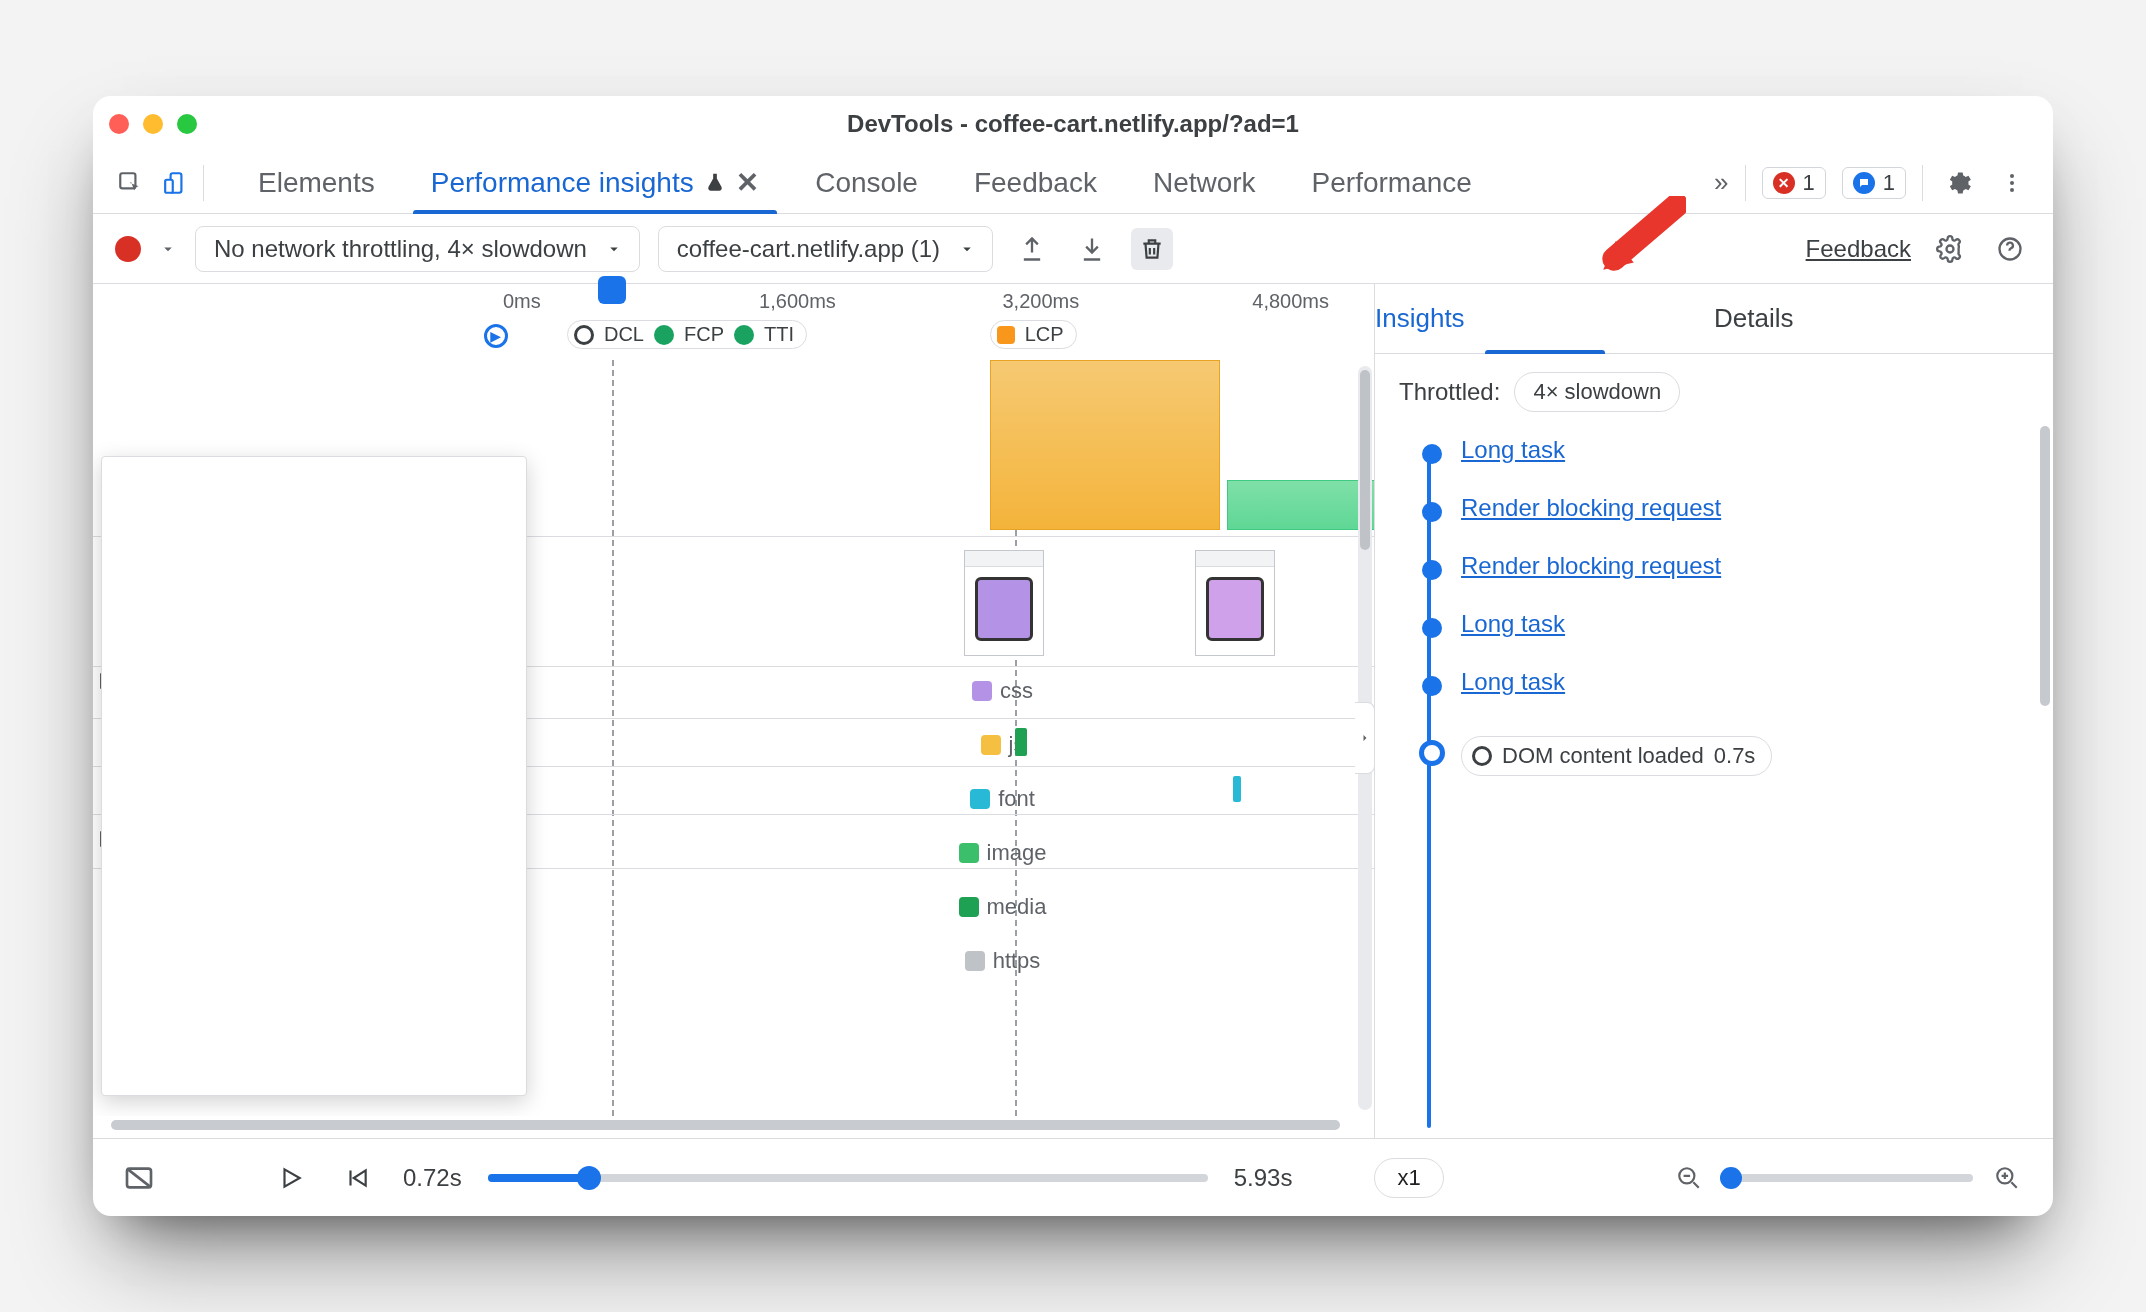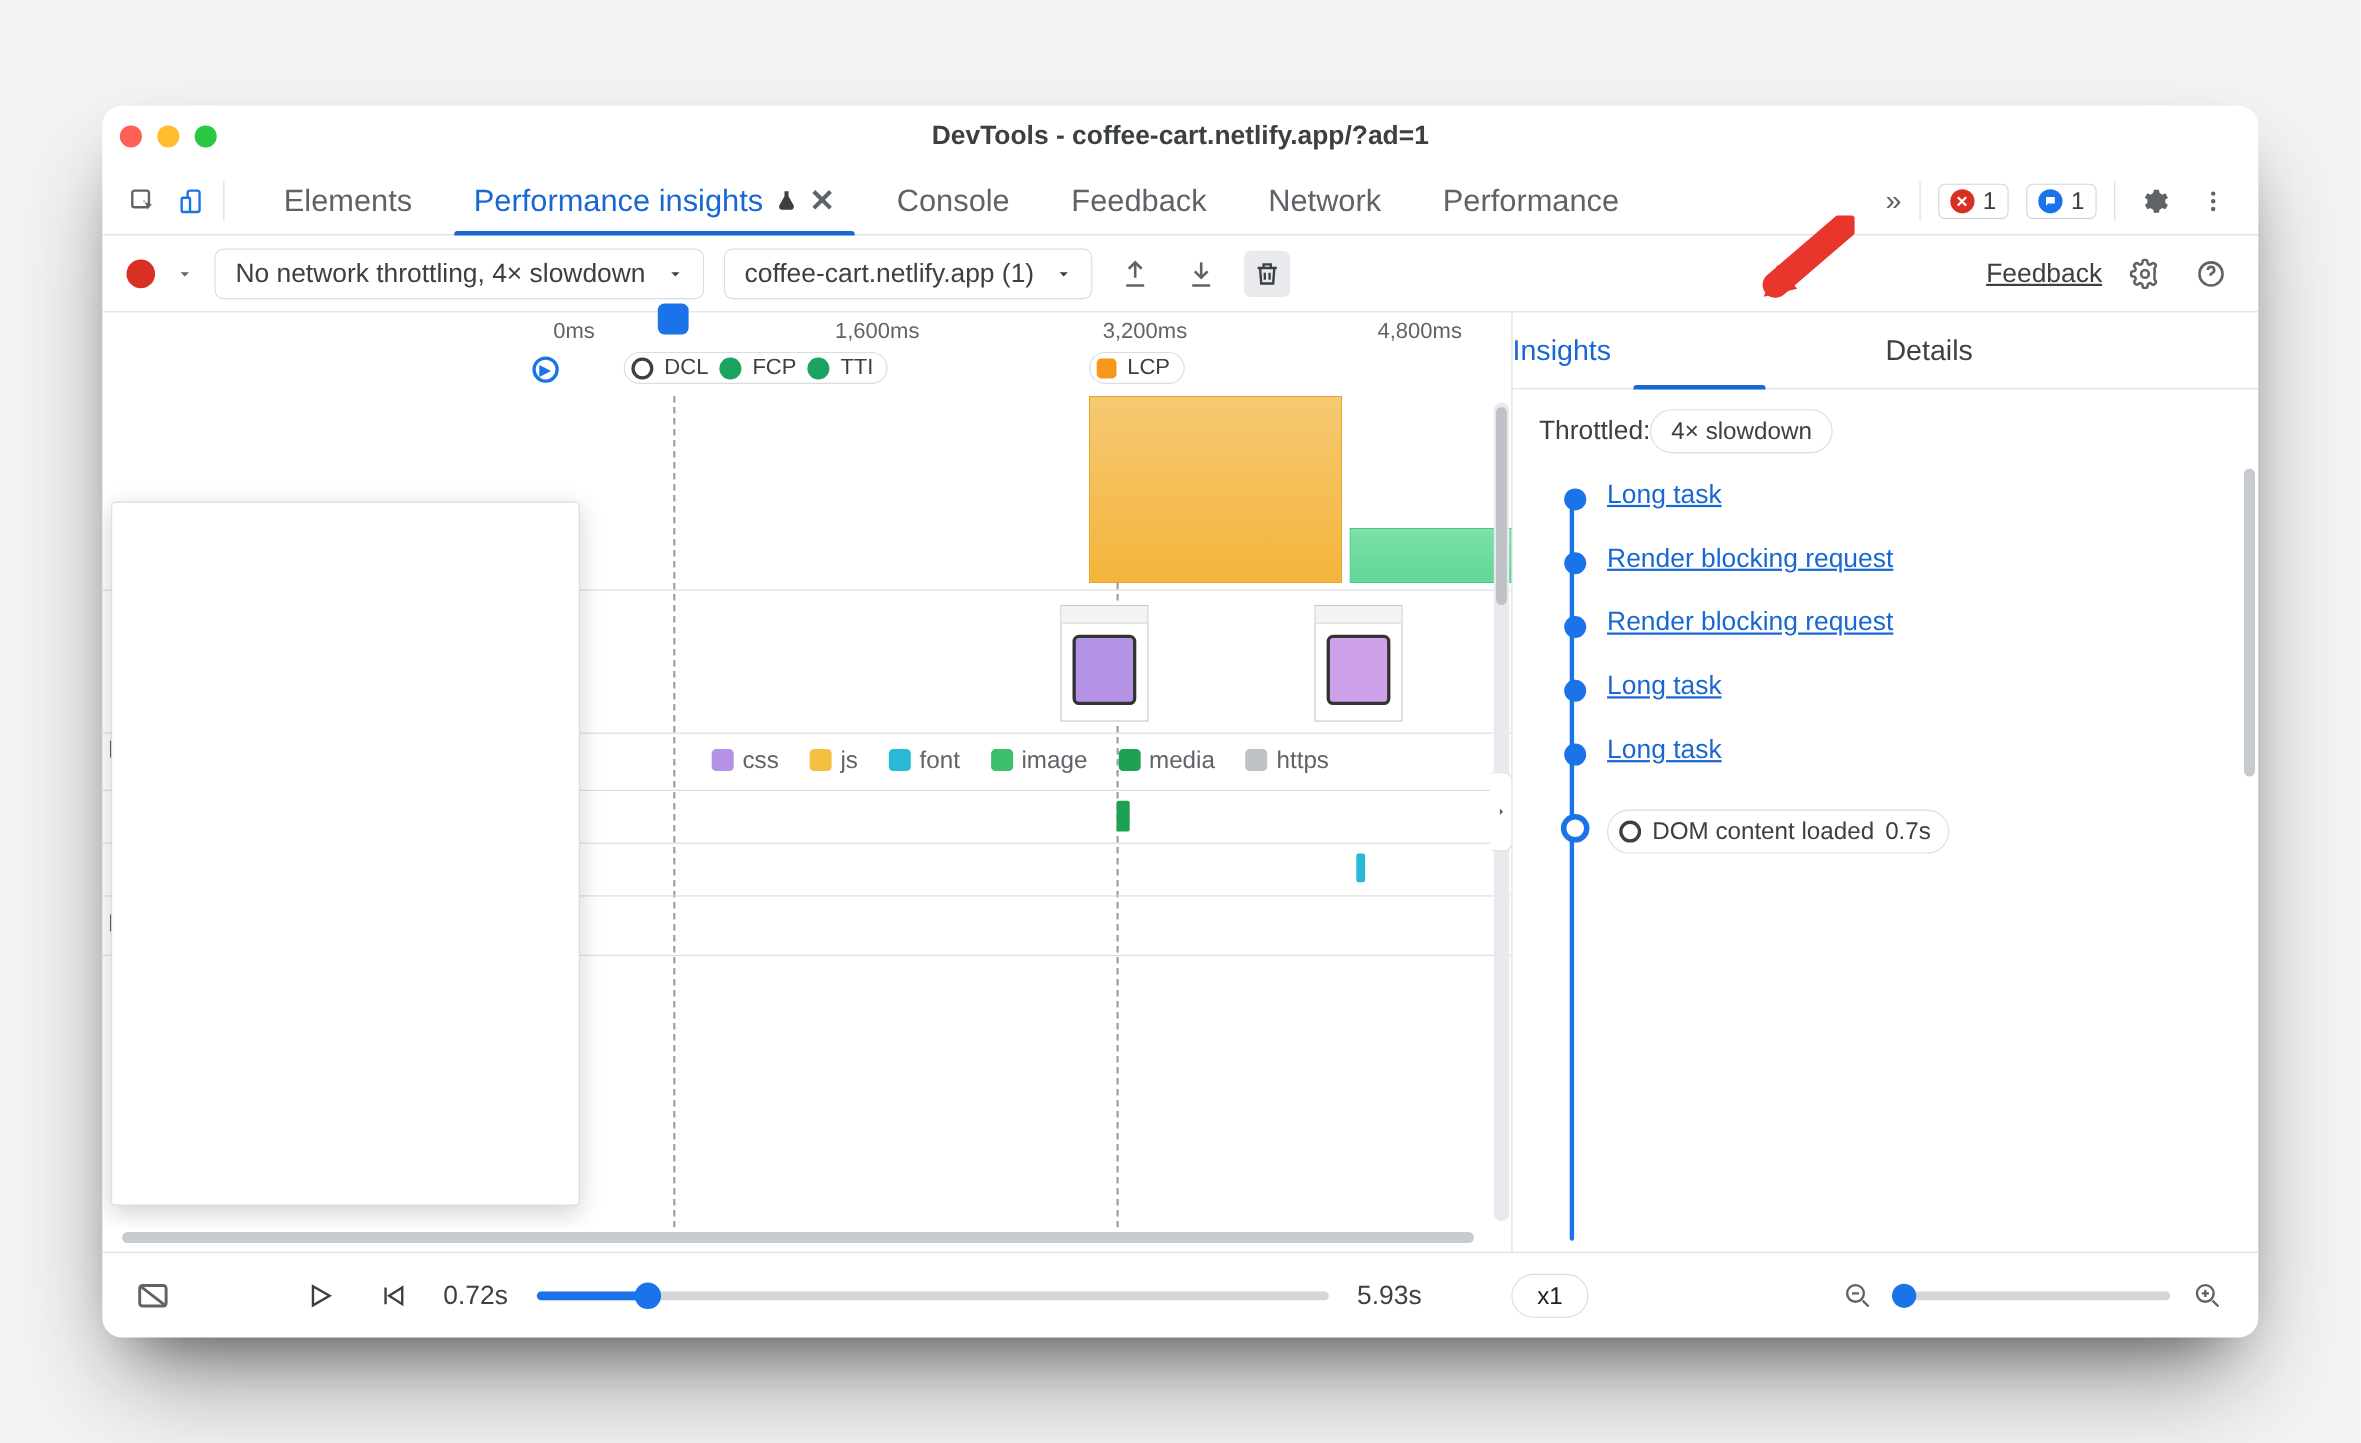--- a/index.html
+++ b/index.html
@@ -101,20 +101,21 @@
   .orange-block{position:absolute;background:linear-gradient(#f6c972,#f4b43b);border:1px solid #e6a324;}
   .green-block{position:absolute;background:linear-gradient(#7fe0a8,#5fd795);border:1px solid #40c981;}
   .thumb{position:absolute;width:80px;height:106px;border:1px solid #c4c7cc;background:#fff;}
   .thumb .tb-top{height:16px;background:#f1f3f4;border-bottom:1px solid #dadce0;}
   .thumb .tb-cup{position:absolute;left:10px;right:10px;top:26px;bottom:14px;border:3px solid #333;border-radius:6px;}
   .thumb.v1 .tb-cup{background:#b493e6;}
   .thumb.v2 .tb-cup{background:#cfa1eb;}
   .legend{
     position:absolute;left:0;right:0;display:flex;gap:28px;align-items:center;color:var(--muted);font-size:22px;
     padding:8px 16px;
+    flex-direction:column;
   }
   .legend .li{display:flex;align-items:center;gap:8px;}
   .legend .sw{width:20px;height:20px;border-radius:4px;}
   .sw-css{background:#b493e6;} .sw-js{background:#f5bf42;} .sw-font{background:#27b9d6;}
   .sw-image{background:#3bbf6b;} .sw-media{background:#1ea152;} .sw-other{background:#bfc3c8;}
   .row-line{position:absolute;left:0;right:0;height:1px;background:var(--border);}
   .tri{width:0;height:0;border-top:8px solid transparent;border-bottom:8px solid transparent;border-left:12px solid #5f6368;}
   .row-toggle{position:absolute;left:4px;width:18px;height:18px;display:flex;align-items:center;justify-content:center;}
   .mini-green{position:absolute;width:12px;height:28px;background:#1ea152;border-radius:2px;}
   .mini-teal{position:absolute;width:8px;height:26px;background:#27b9d6;border-radius:2px;}
@@ -128,21 +129,21 @@
   .hover-preview{
     position:absolute;left:8px;top:96px;width:426px;height:640px;background:#fff;border:1px solid var(--border);
     border-radius:4px;box-shadow:0 6px 22px rgba(0,0,0,.18);
   }
   
   .inspane{width:678px;display:flex;flex-direction:column;min-height:0;}
   .inspane .tabs2{height:70px;display:flex;border-bottom:1px solid var(--border);}
   .tab2{flex:1;display:flex;align-items:center;justify-content:flex-start;font-size:26px;color:#3c4043;position:relative;}
   .tab2.active{color:#1967d2;font-weight:500;}
   .tab2.active::after{content:"";position:absolute;bottom:-1px;left:50%;transform:translateX(-50%);width:120px;height:4px;background:#1967d2;border-radius:3px 3px 0 0;}
-  .chiprow{display:flex;align-items:center;padding:18px 22px 8px 24px;color:#3c4043;font-size:24px;}
+  .chiprow{display:flex;align-items:center;gap:14px;padding:18px 22px 8px 24px;color:#3c4043;font-size:24px;}
   .pill{border:1px solid var(--border);border-radius:999px;padding:6px 18px;font-size:22px;}
   .insights{flex:1;overflow:hidden;position:relative;padding:6px 22px 0 34px;}
   .rail{position:absolute;left:52px;top:28px;bottom:10px;width:4px;background:#1a73e8;border-radius:2px;}
   .node{position:relative;padding-left:52px;margin:10px 0 30px 0;}
   .node .bullet{position:absolute;left:10px;top:4px;width:26px;height:26px;border-radius:50%;border:5px solid #1a73e8;background:#fff;}
   .node.filled .bullet{border:none;background:#1a73e8;width:20px;height:20px;left:13px;top:8px;}
   .node h3{margin:0;font-size:26px;font-weight:700;}
   .node .sub{font-size:22px;color:#3c4043;margin-top:2px;word-break:break-all;}
   .node a{color:#1967d2;text-decoration:underline;font-size:24px;}
   .dom-chip{display:inline-flex;align-items:center;gap:10px;border:1px solid var(--border);border-radius:999px;padding:6px 16px 6px 10px;font-size:22px;color:#3c4043;}

